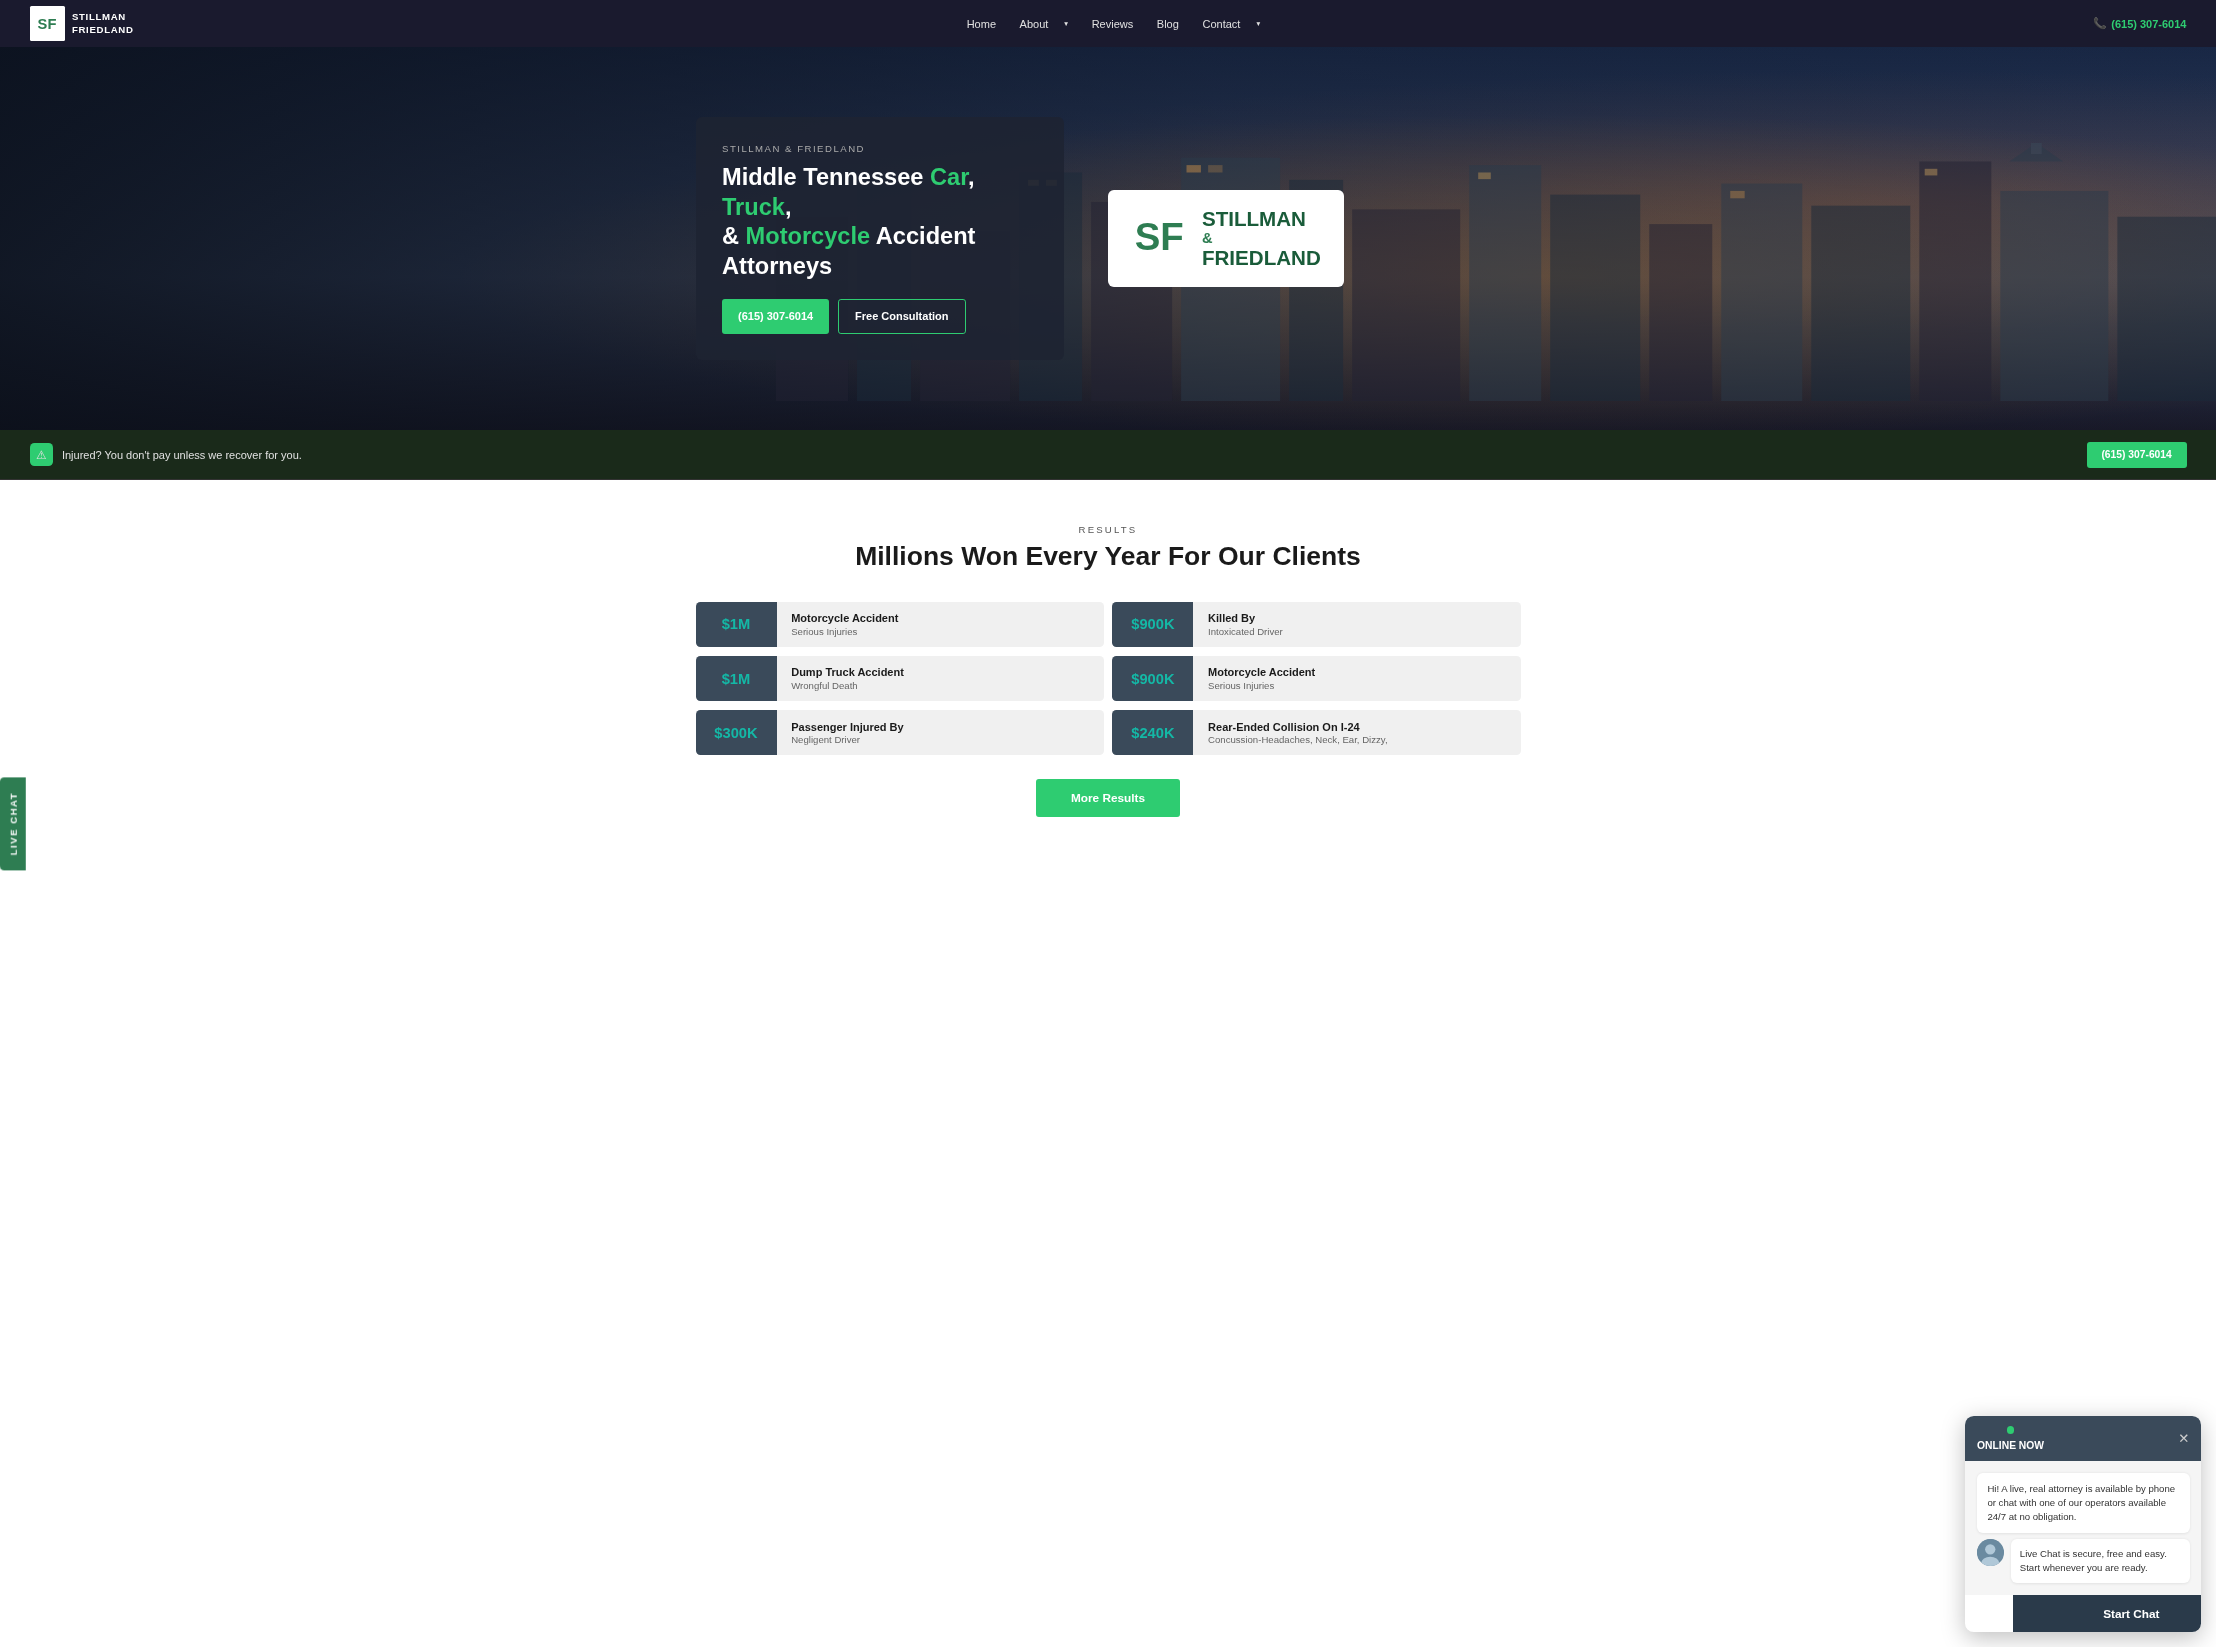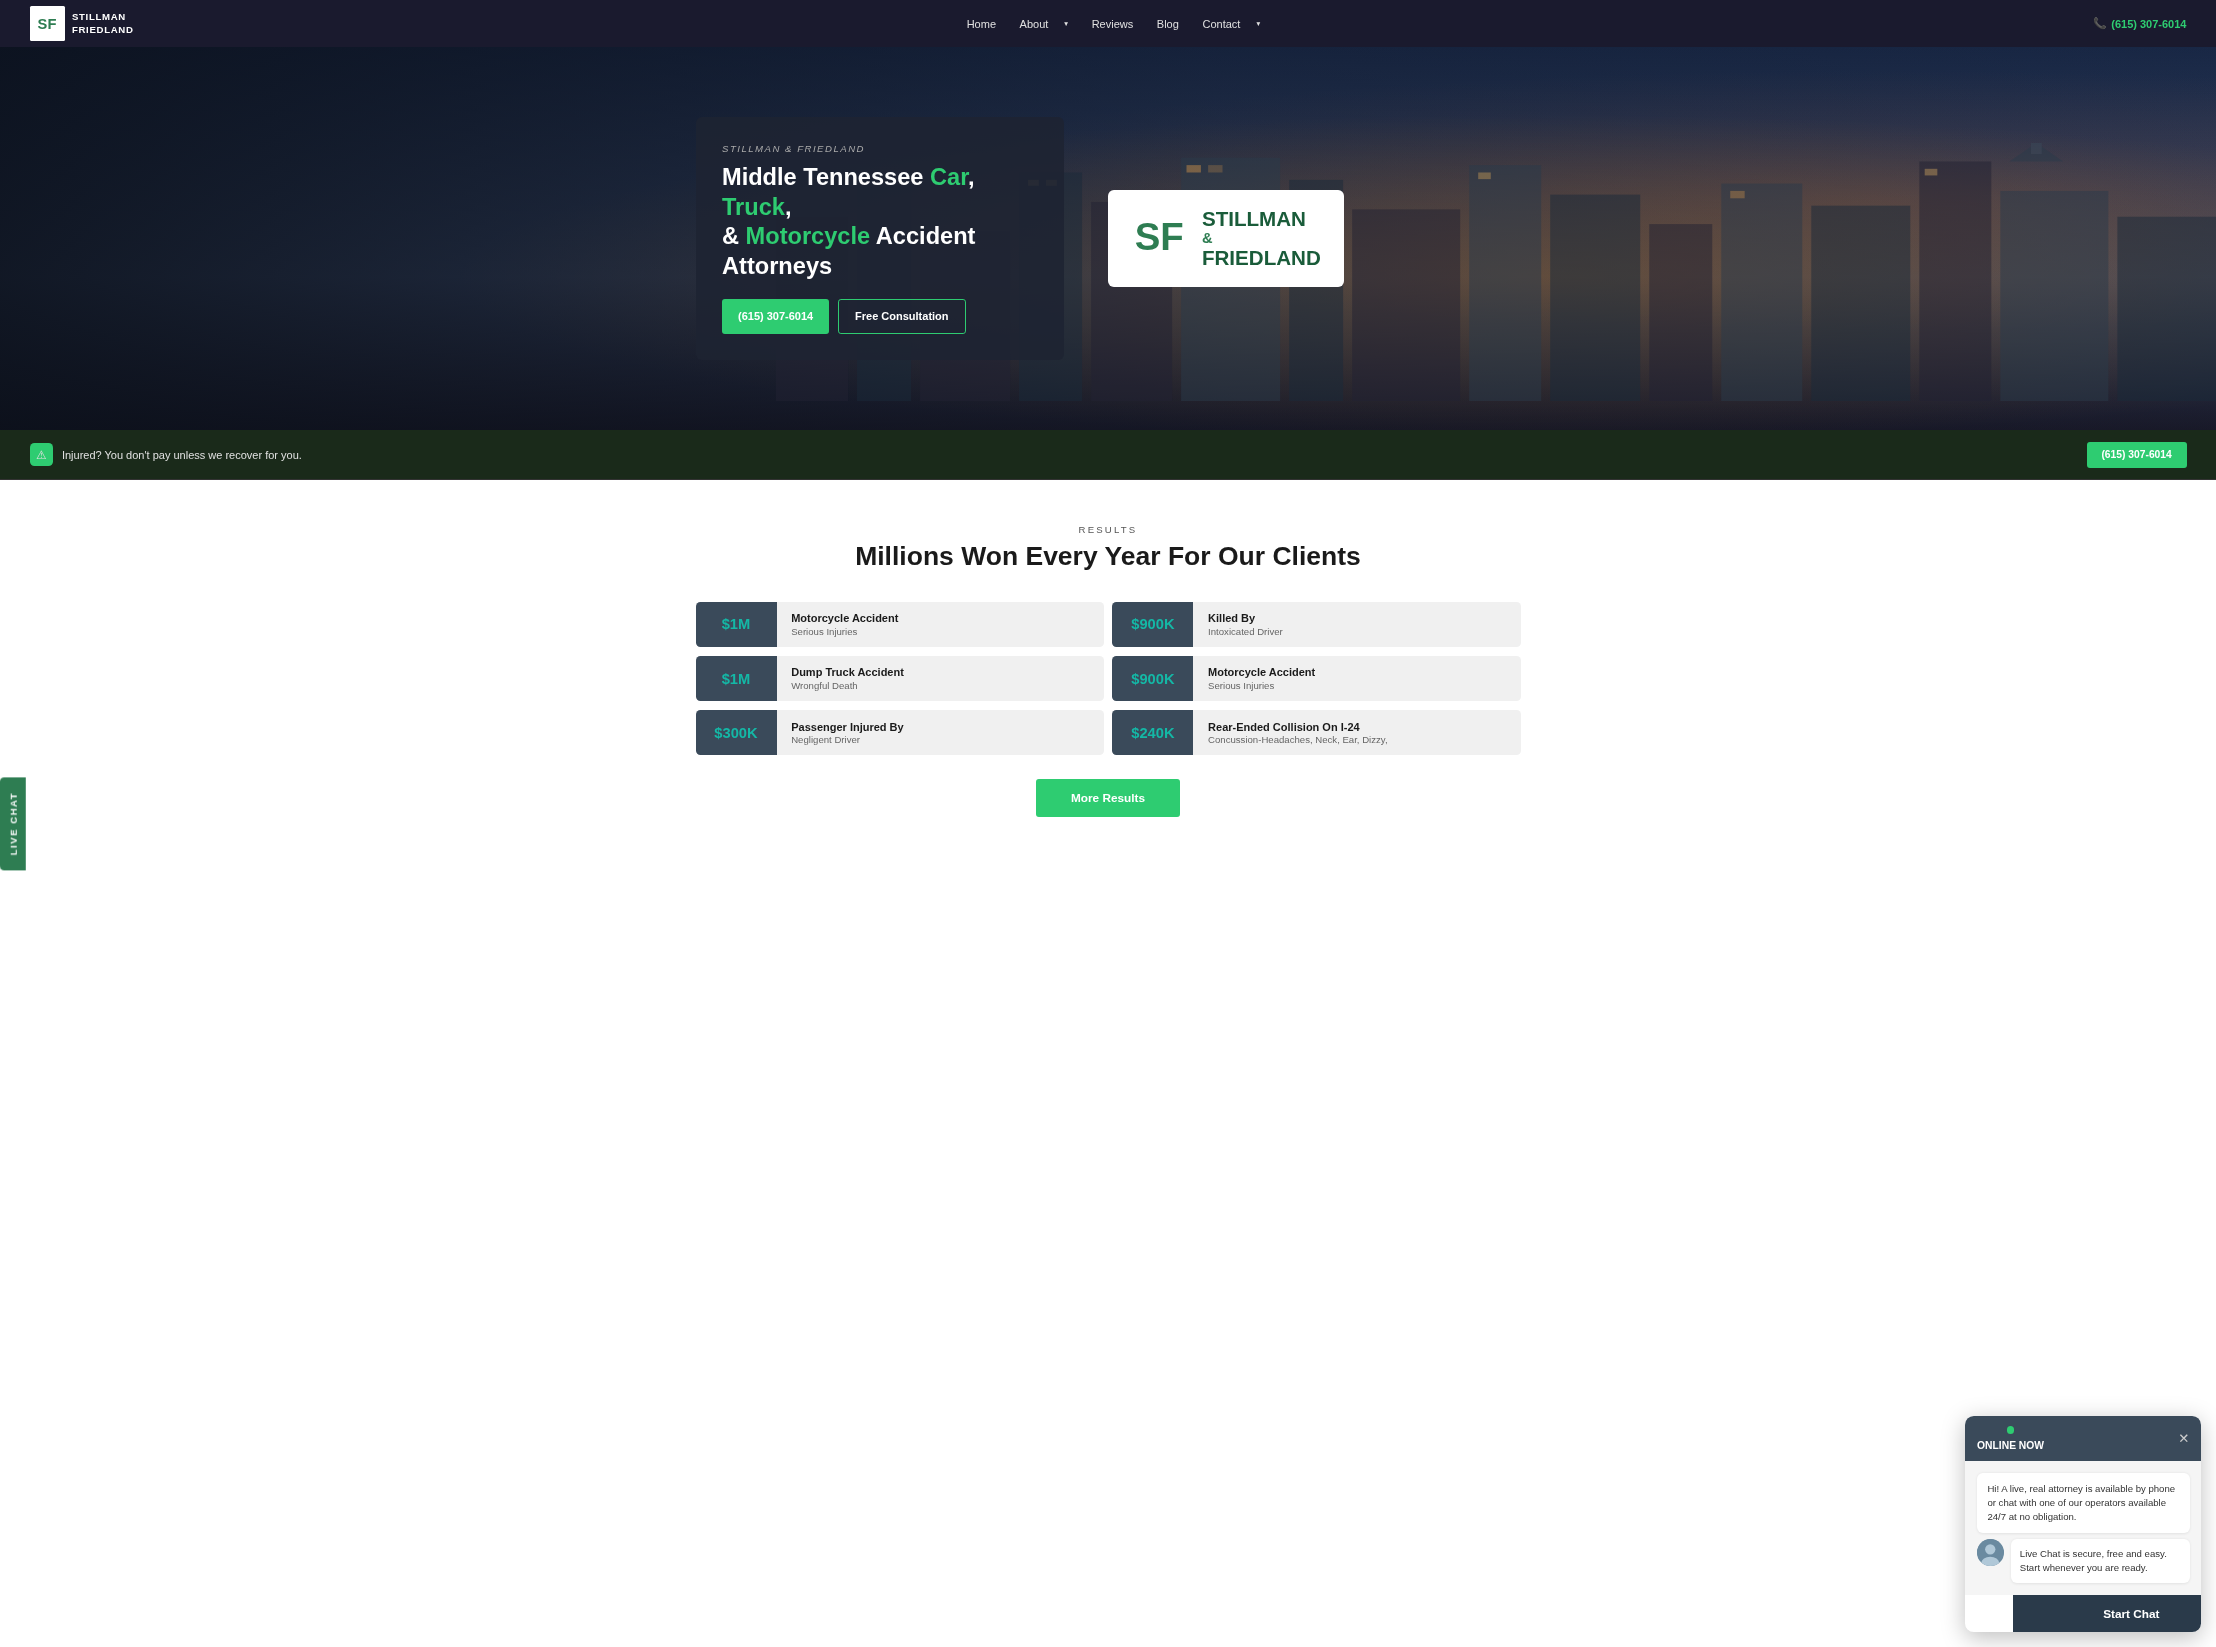--- a/index.html
+++ b/index.html
@@ -60,21 +60,21 @@
       gap: 44px;
       height: 100%;
     }
     .hero-text-box {
       background: rgba(30,35,50,0.88);
       border-radius: 5.9px;
       padding: 26.5px 26.5px 26.5px 26.5px;
       max-width: 368px;
       flex-shrink: 0;
     }
-    .hero-brand { color: #aaa; font-size: 9.6px; letter-spacing: 1.5px; margin-bottom: 8.8px; font-style: italic; }
+    .hero-brand { color: #aaa; font-size: 9.6px; letter-spacing: 1.5px; margin-bottom: 8.8px; }
     .hero-title { color: #fff; font-size: 23.6px; font-weight: 900; line-height: 1.25; margin-bottom: 17.7px; }
     .hero-title .green { color: #2ecc71; }
     .hero-buttons { display: flex; gap: 8.8px; flex-wrap: wrap; }
     .btn-phone {
       background: #2ecc71;
       color: #fff;
       border: none;
       border-radius: 2.9px;
       padding: 10.3px 16px;
       font-size: 11px;

